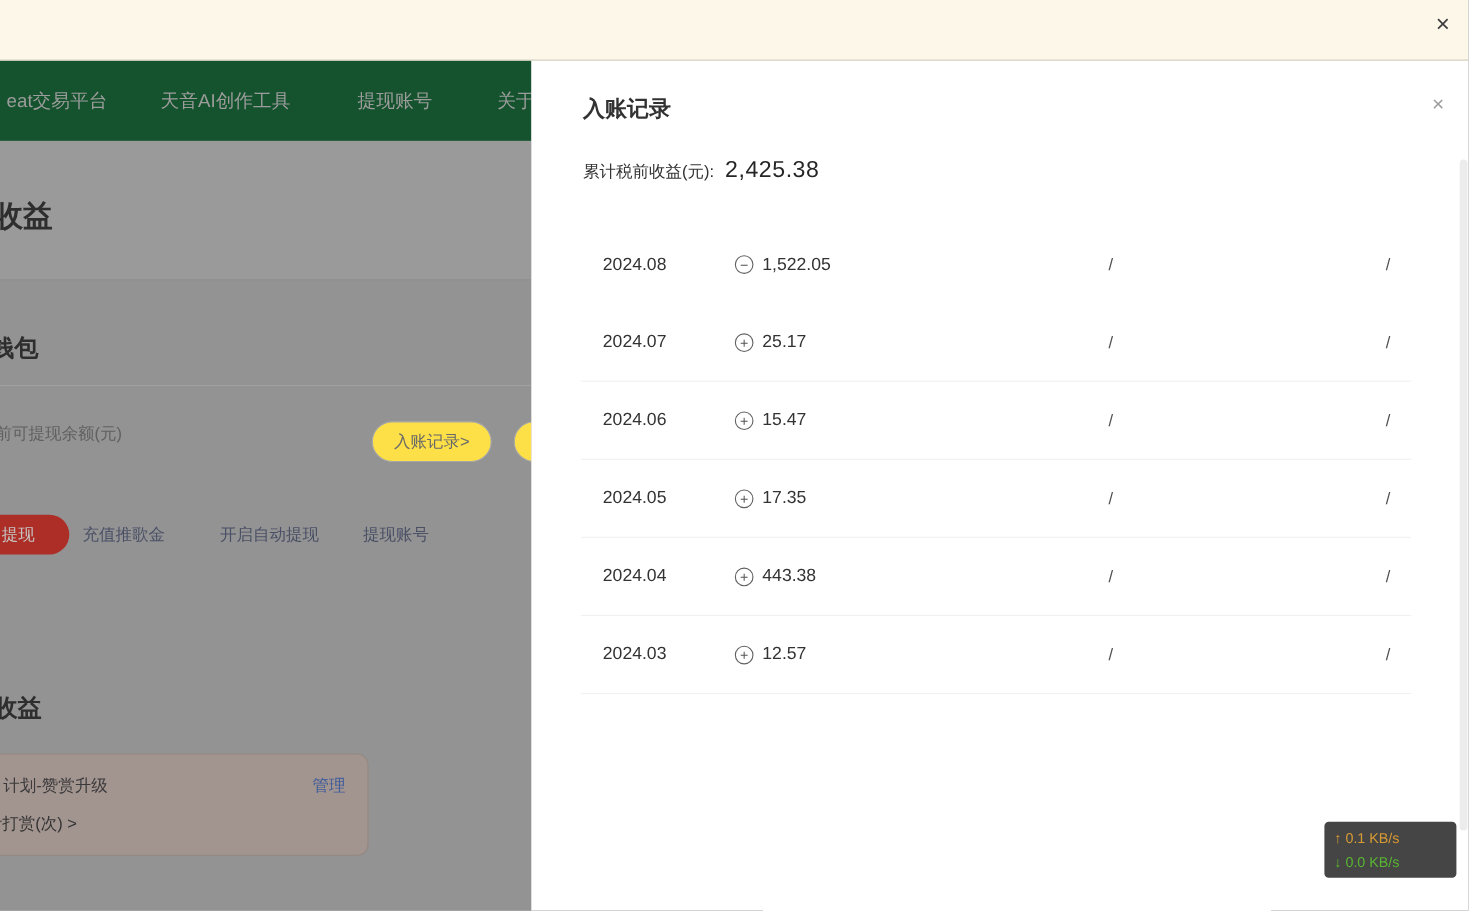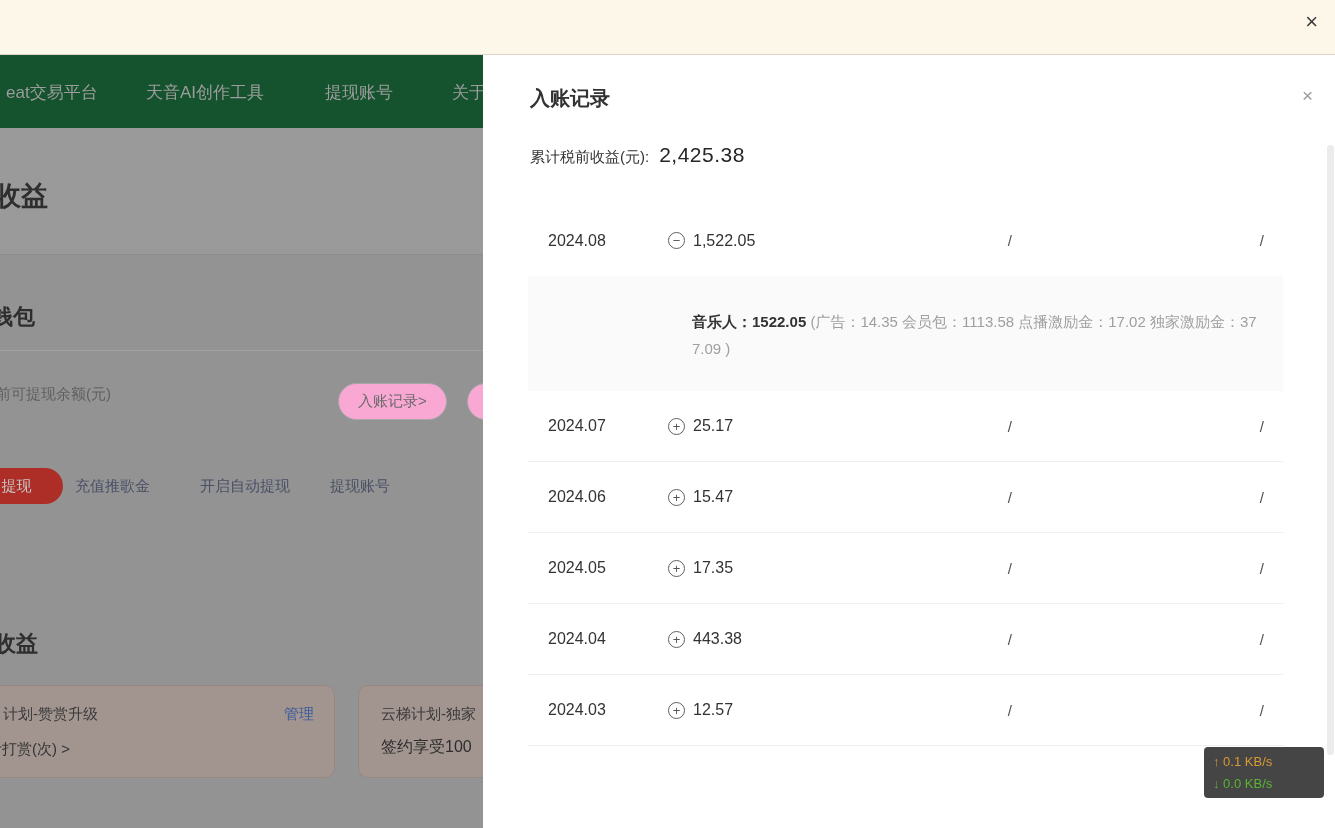--- a/index.html
+++ b/index.html
@@ -16,21 +16,21 @@
   .nav-item { position:absolute; top:50%; transform:translateY(-50%); font-size:17px; color:#9c9c9c; white-space:nowrap; cursor:pointer; }
 
   
   .page { position:absolute; left:0; top:128px; width:483px; height:700px; background:#939394; overflow:hidden; z-index:4; }
   .page-header-strip { position:absolute; left:0; top:0; width:483px; height:127px; background:#9a9a9b; border-bottom:1px solid #8c8c8d; }
   .page-title { position:absolute; left:-6px; top:50px; font-size:27px; font-weight:bold; color:#2e2e2f; white-space:nowrap; }
   .page-subtitle { position:absolute; left:95px; top:64px; font-size:14px; color:#7c7c7d; white-space:nowrap; }
   .wallet-card-edge { position:absolute; left:0; top:222px; width:483px; border-top:1px solid #a0a0a1; }
   .wallet-title { position:absolute; left:-9px; top:174px; font-size:22px; font-weight:bold; color:#2e2e2f; white-space:nowrap; }
   .balance-label { position:absolute; left:-4px; top:257px; font-size:15px; color:#606061; white-space:nowrap; }
-  .pill { position:absolute; top:255px; height:37px; border:1px solid #a7a7a8; border-radius:19px; background:#f9a8d4; color:#696969; font-size:15px; display:flex; align-items:center; justify-content:center; cursor:pointer; white-space:nowrap; }
+  .pill { position:absolute; top:255px; height:37px; border:1px solid #a7a7a8; border-radius:19px; background:#fde047; color:#696969; font-size:15px; display:flex; align-items:center; justify-content:center; cursor:pointer; white-space:nowrap; }
   .pill-records { left:338px; width:109px; }
   .pill-partial { left:467px; width:96px; }
   .btn-withdraw { position:absolute; left:-30px; top:340px; width:93px; height:36px; border-radius:18px; background:#ad2e27; color:#c6c6c6; font-size:15px; display:flex; align-items:center; justify-content:center; cursor:pointer; }
   .wallet-link { position:absolute; top:349px; font-size:15px; color:#4a5065; white-space:nowrap; cursor:pointer; }
   .income-title { position:absolute; left:-6px; top:501px; font-size:22px; font-weight:bold; color:#2e2e2f; white-space:nowrap; }
   .income-card { position:absolute; top:557px; height:93px; border-radius:10px; background:#a2958f; border:1px solid #948880; }
   .card-1 { left:-30px; width:365px; }
   .card-2 { left:358px; width:240px; }
   .card-title { position:absolute; top:19px; font-size:15px; color:#3a393b; white-space:nowrap; }
   .card-action { position:absolute; right:20px; top:19px; font-size:15px; color:#3f5c9c; cursor:pointer; white-space:nowrap; }
@@ -98,24 +98,20 @@
     <span class="wallet-link" style="left:330px">提现账号</span>
 
     <div class="income-title">收益</div>
 
     <div class="income-card card-1">
       <span class="card-title" style="left:32px">计划-赞赏升级</span>
       <span class="card-action">管理</span>
       <span class="card-line2" style="left:16px; top:54px">计打赏(次) &gt;</span>
     </div>
 
-    <div class="income-card card-2">
-      <span class="card-title" style="left:22px">云梯计划-独家</span>
-      <span class="card-line2" style="left:22px; top:51px; font-size:16px; color:#2e2e2f">签约享受100</span>
-    </div>
   </div>
 
   <div class="modal">
     <div class="modal-title">入账记录</div>
     <div class="modal-close">×</div>
 
     <div class="total-row">
       <span class="total-label">累计税前收益(元):</span>
       <span class="total-value">2,425.38</span>
     </div>
@@ -130,23 +126,20 @@
               <span class="cicon">−</span>
               <span>1,522.05</span>
             </div>
             <div class="col c3">
               <span class="slash">/</span>
             </div>
             <div class="col c4">
               <span class="slash">/</span>
             </div>
           </div>
-          <div class="detail">
-            <div class="detail-text"><b>音乐人：1522.05 </b>(广告：14.35 会员包：1113.58 点播激励金：17.02 独家激励金：377.09 )</div>
-          </div>
           <div class="trow">
             <div class="col c1">
               <span>2024.07</span>
             </div>
             <div class="col c2">
               <span class="cicon">+</span>
               <span>25.17</span>
             </div>
             <div class="col c3">
               <span class="slash">/</span>

